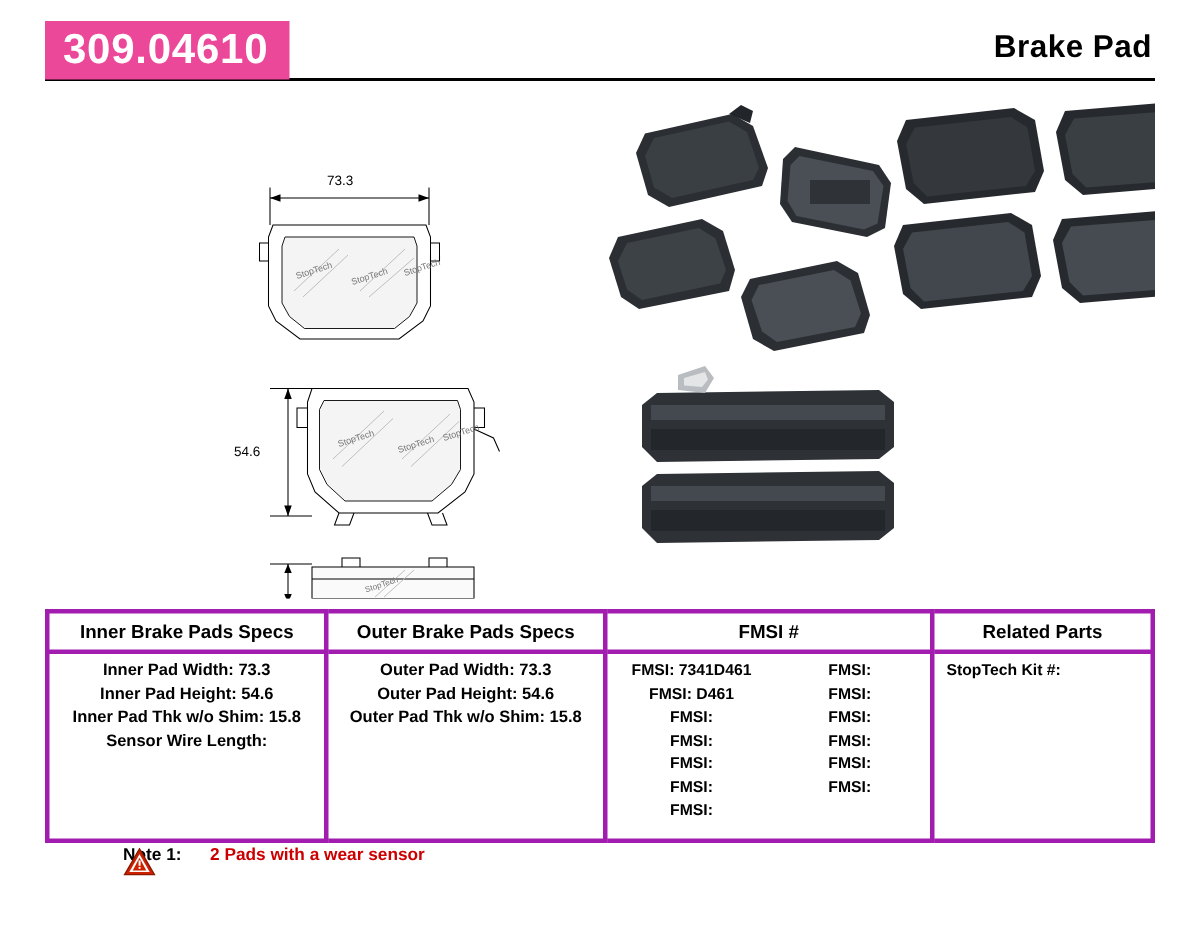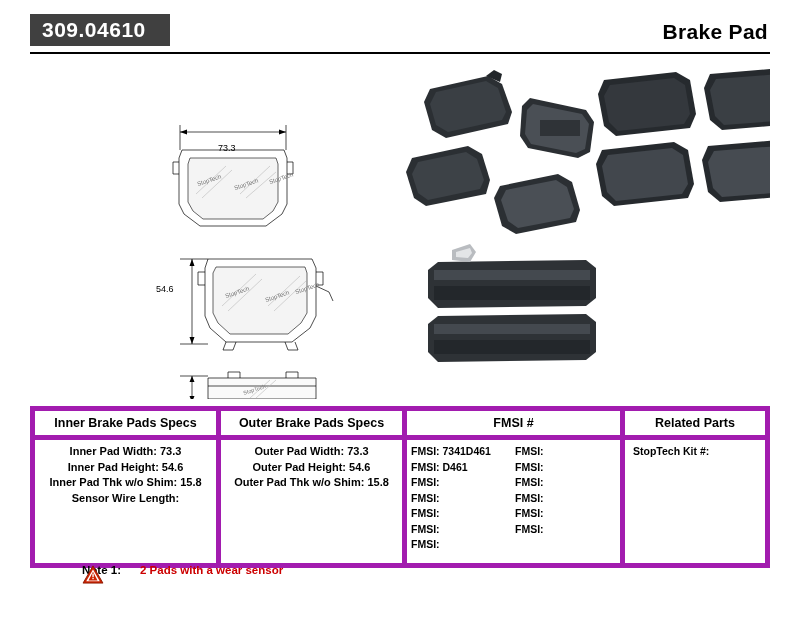--- a/index.html
+++ b/index.html
@@ -21,26 +21,26 @@
   }
   
   .header {
     position: relative;
     height: 40px;
     border-bottom: 2px solid #000;
   }
   .part-number {
     position: absolute;
     left: 0; top: 0;
-    background: #404040;
+    background: #ec4899;
     color: #fff;
-    font-size: 21px;
+    font-size: 28px;
     font-weight: bold;
     letter-spacing: 0.5px;
-    padding: 5px 24px 6px 12px;
+    padding: 5px 14px 6px 12px;
     line-height: 1;
   }
   .header-title {
     position: absolute;
     right: 2px; top: 6px;
     font-size: 21px;
     font-weight: bold;
     letter-spacing: 0.3px;
     margin-left: 16px;
   }
@@ -62,41 +62,41 @@
 
   
   .spec-table {
     position: absolute;
     left: 0;
     top: 392px;
     width: 740px;
     border: 1px solid #000;
     border-collapse: collapse;
   }
-  .spec-table td, .spec-table th { border: 5px solid #a21caf; }
+  .spec-table td, .spec-table th { border: 3px solid #a21caf; }
   .spec-head {
     text-align: center;
     font-size: 12.5px;
     font-weight: bold;
     padding: 5px 2px 5px 2px;
     background: #fff;
   }
   .spec-body {
     vertical-align: top;
     padding: 4px 6px 10px 6px;
     height: 108px;
   }
   .row-right {
     text-align: center;
     font-size: 11px;
     font-weight: bold;
     line-height: 15.5px;
     white-space: nowrap;
   }
-  .fmsi-cell { padding: 4px 0 10px 0; }
+  .fmsi-cell { padding: 4px 0 10px 0; text-align: center; }
   .fmsi-grid {
     display: grid;
     grid-template-columns: 108px 1fr;
     font-size: 10.5px;
     font-weight: bold;
     line-height: 15.5px;
   }
   .fmsi-grid div { white-space: nowrap; }
   .fmsi-left { padding-left: 4px; }
   .related-cell {
@@ -213,22 +213,22 @@
       </g>
       <g stroke="#b8b8b8" stroke-width="0.6">
         <line x1="220" y1="344" x2="240" y2="326"></line>
         <line x1="226" y1="344" x2="246" y2="326"></line>
       </g>
       <g font-size="5.5" fill="#777" font-family="Liberation Sans, sans-serif">
         <text x="214" y="341" transform="rotate(-18 214 341)">StopTech</text>
       </g>
     </svg>
 
-    <div class="dimline-text" style="position:absolute; left:188px; top:61px;margin-top:28px;">73.3</div>
-    <div class="dimline-text" style="position:absolute; left:126px; top:230px;text-align:right;">54.6</div>
+    <div class="dimline-text" style="position:absolute; left:188px; top:61px;">73.3</div>
+    <div class="dimline-text" style="position:absolute; left:126px; top:242px;text-align:right;">54.6</div>
     <div class="dimline-text" style="position:absolute; left:126px; top:326px;margin-top:37px;">15.8</div>
 
     <svg class="figs" style="left:360px;" width="380" height="345" viewBox="0 0 380 345">
 
       <g>
         <path d="M40 35 L98 22 L112 30 L122 58 L118 70 L56 84 L42 76 L34 48 Z" fill="#2b2f33"></path>
         <path d="M46 38 L96 27 L108 34 L116 58 L112 66 L58 78 L46 71 L40 50 Z" fill="#3a3f44"></path>
         <path d="M96 22 L104 16 L112 20 L110 28 Z" fill="#22262a"></path>
 
         <path d="M140 44 L196 56 L204 68 L200 98 L188 104 L138 94 L130 82 L132 52 Z" fill="#2b2f33"></path>

